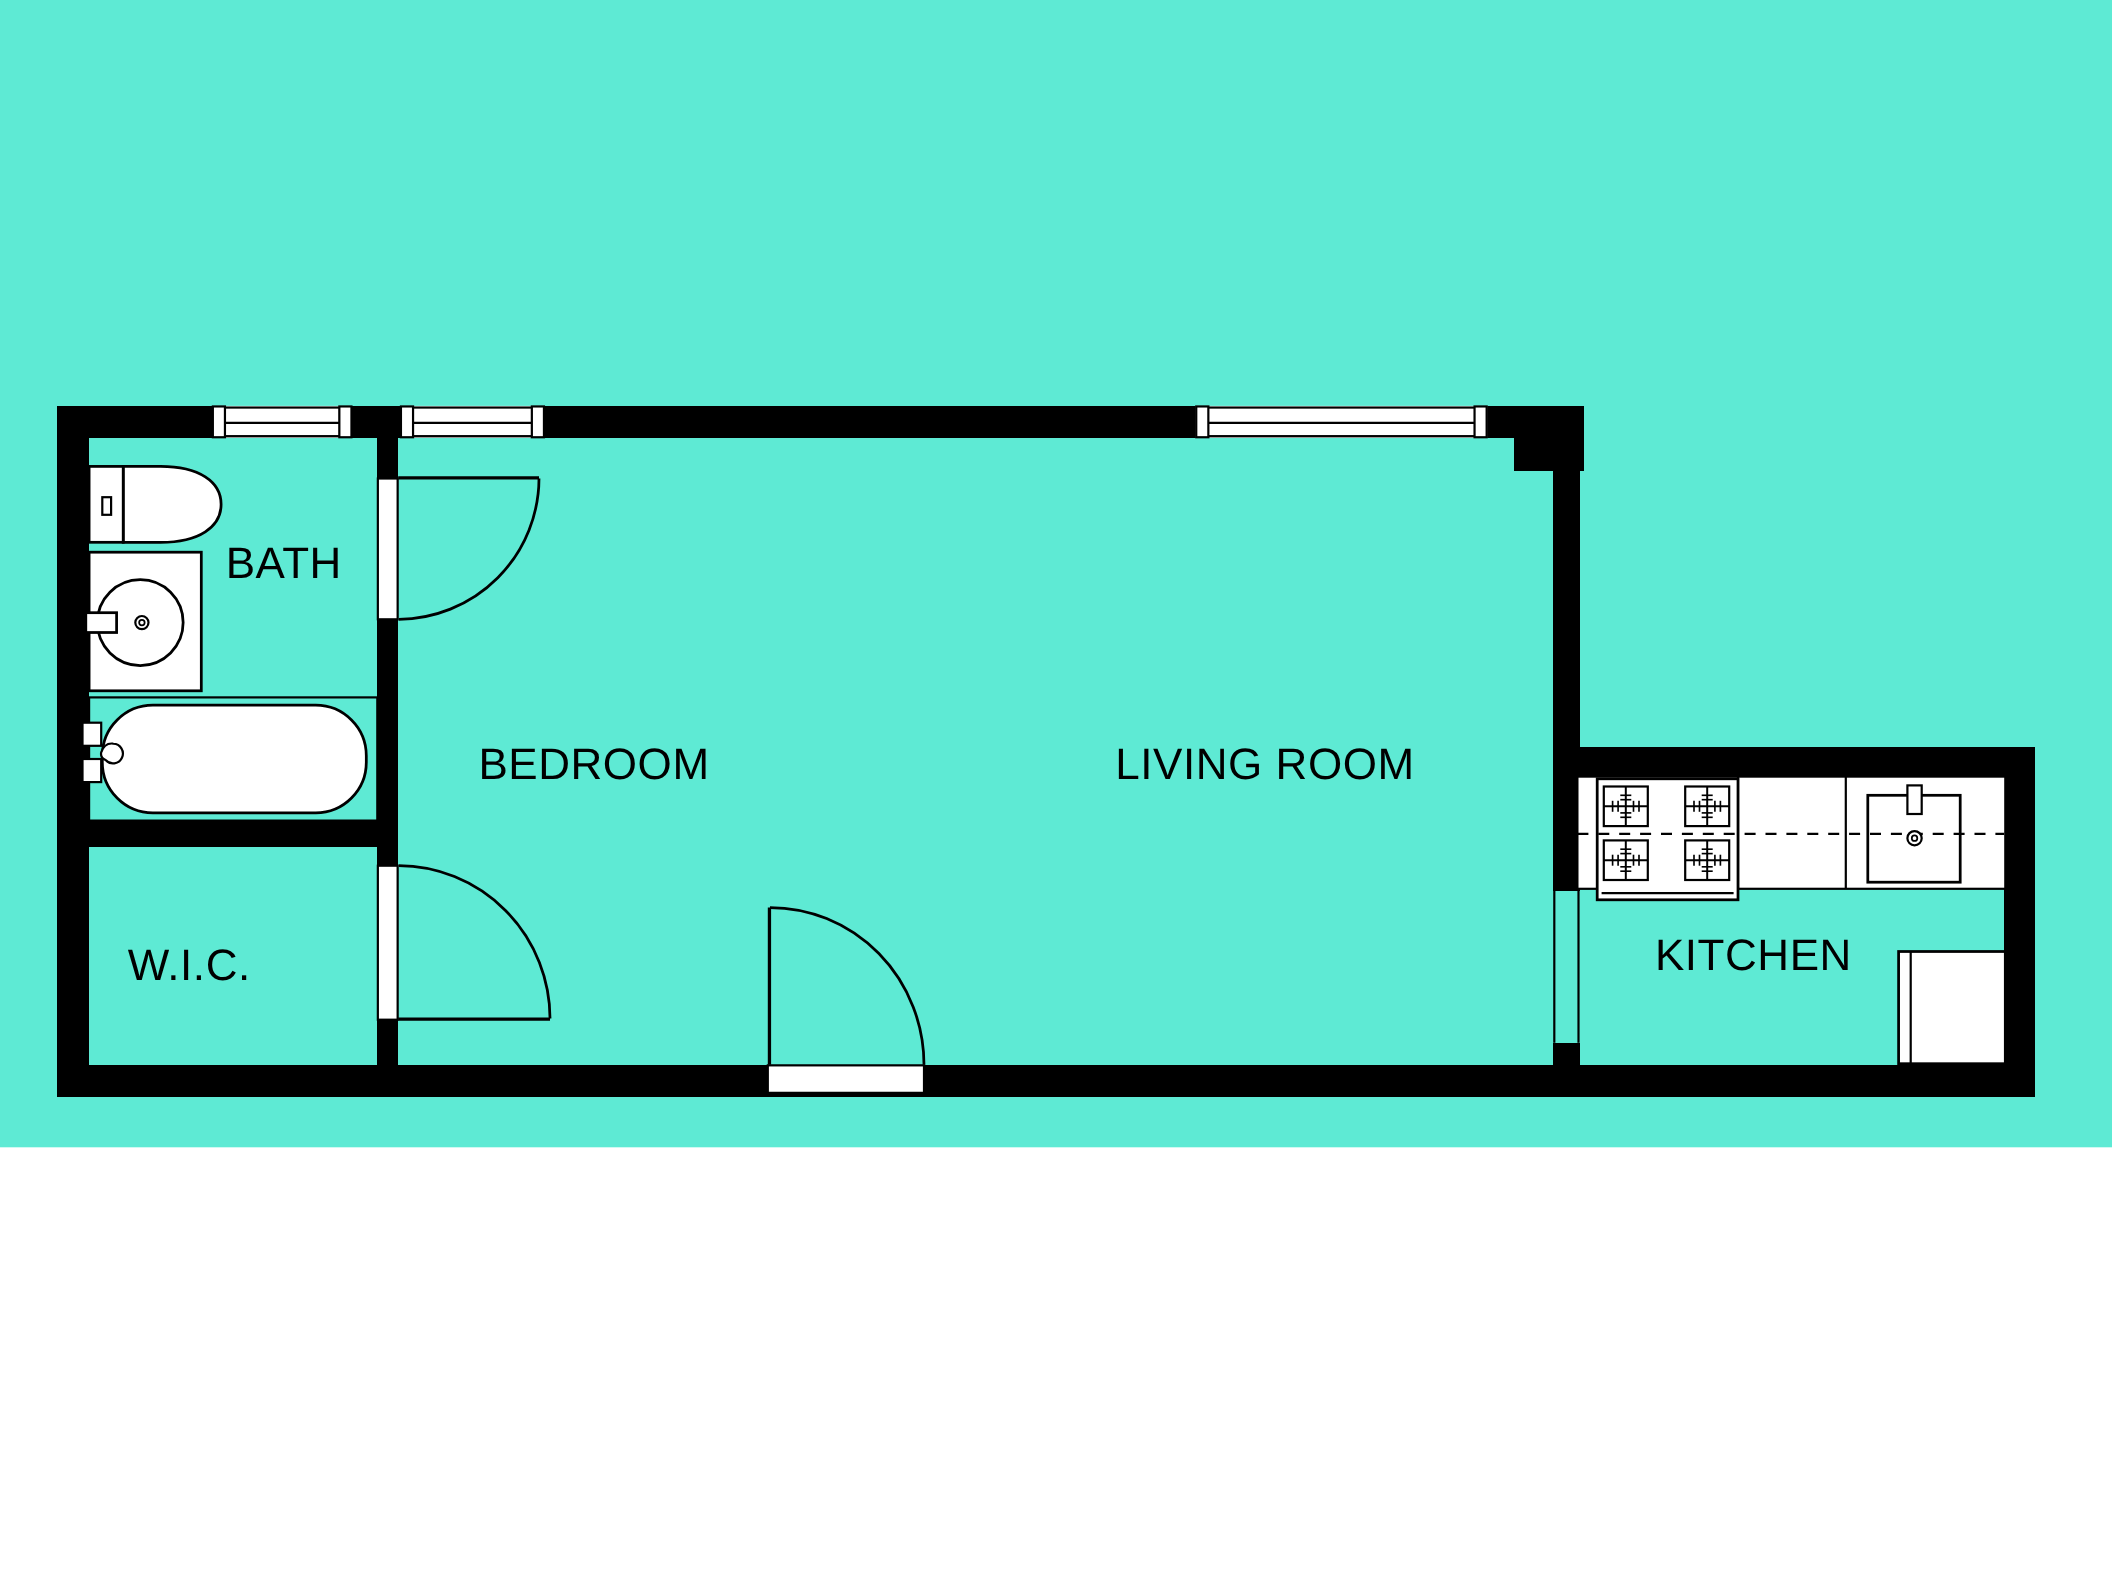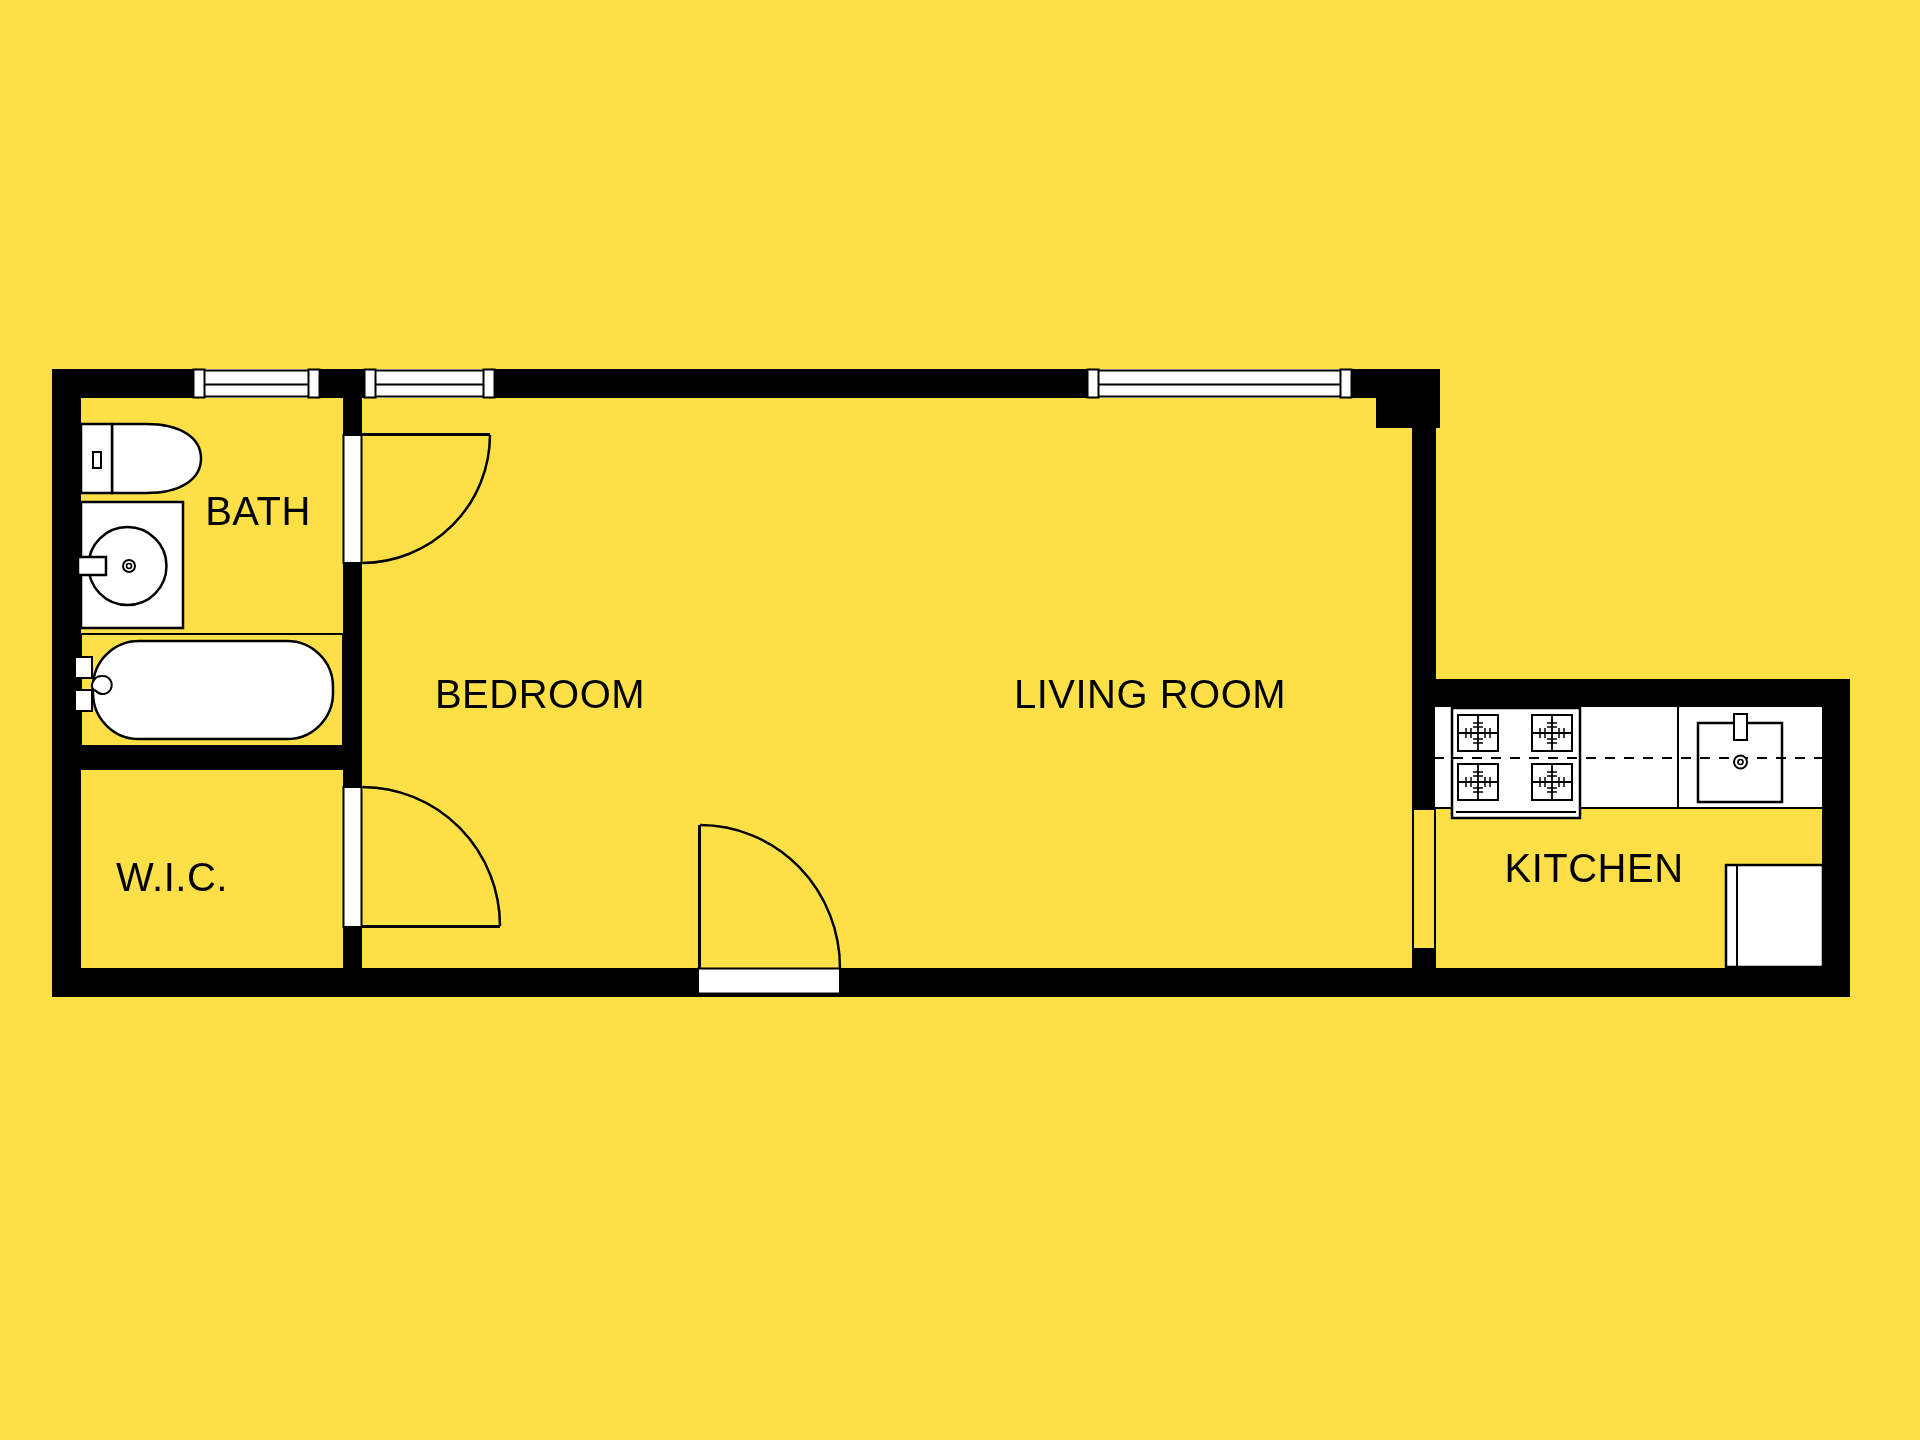--- a/index.html
+++ b/index.html
@@ -7,22 +7,22 @@
     padding: 0;
     width: 1920px;
     height: 1440px;
     background: #ffffff;
     overflow: hidden;
     font-family: "Liberation Sans", sans-serif;
   }
   .plan-wrap {
     position: relative;
     width: 1920px;
-    height: 1440px;
-    background: #fde047;
+    height: 1043px;
+    background: #5eead4;
   }
   svg.plan {
     position: absolute;
     left: 0;
     top: 0;
     width: 1920px;
     height: 1440px;
   }
   text.room-label {
     font-family: "Liberation Sans", sans-serif;

